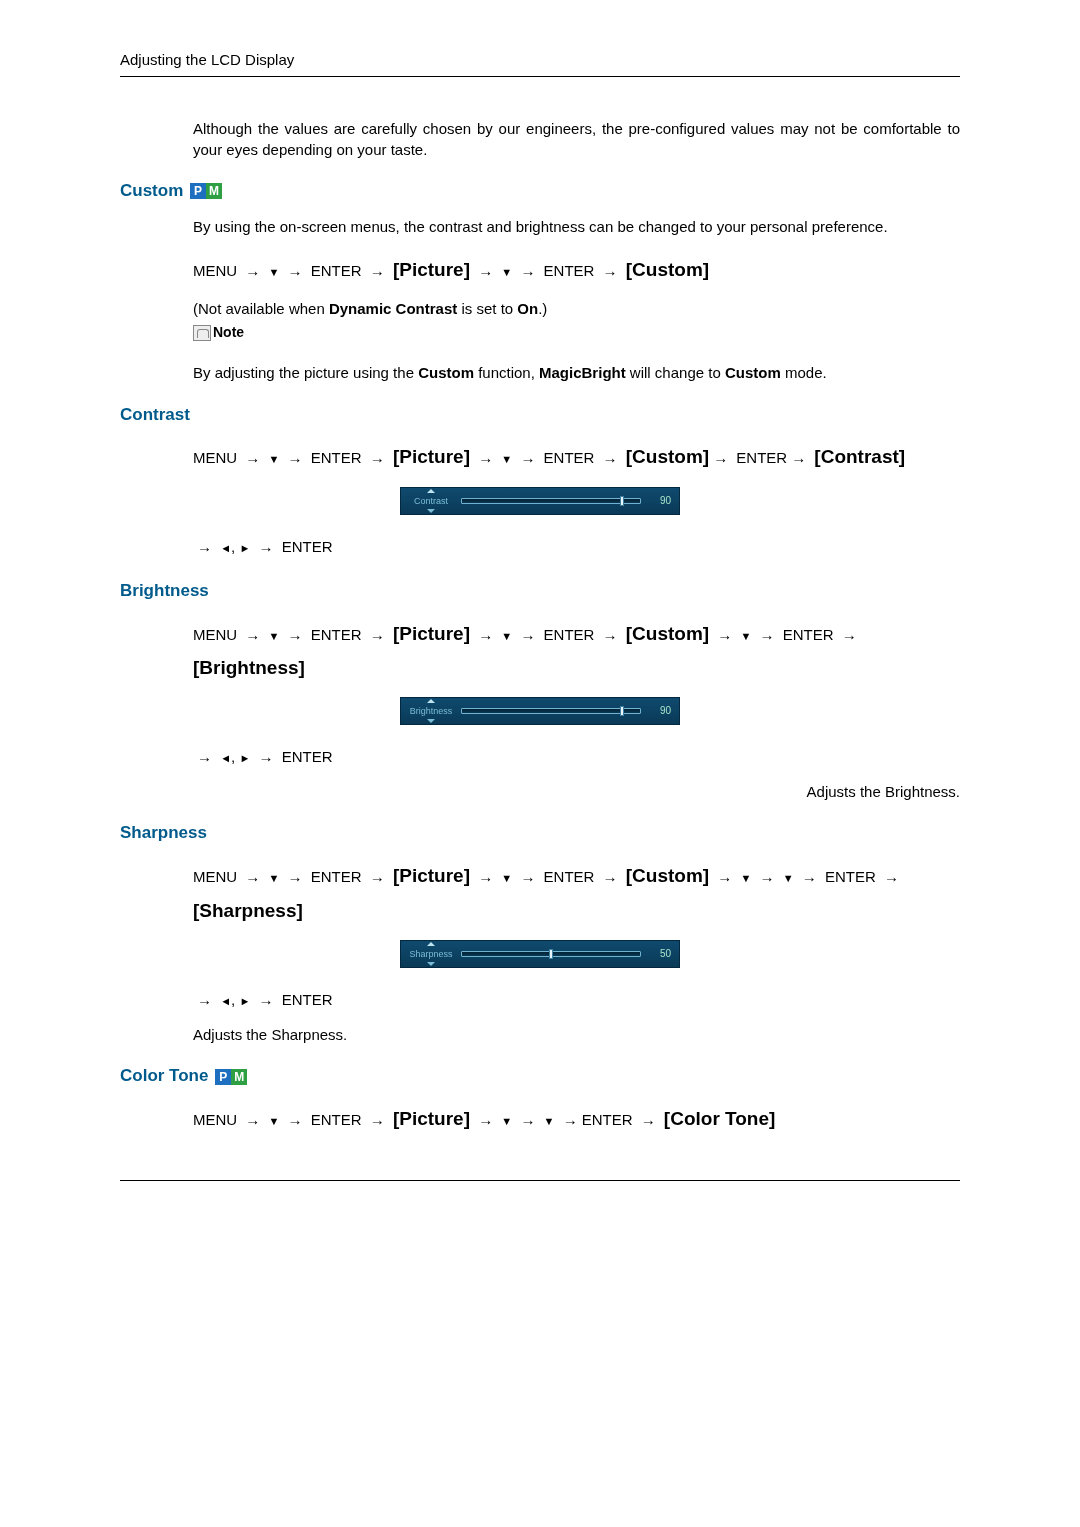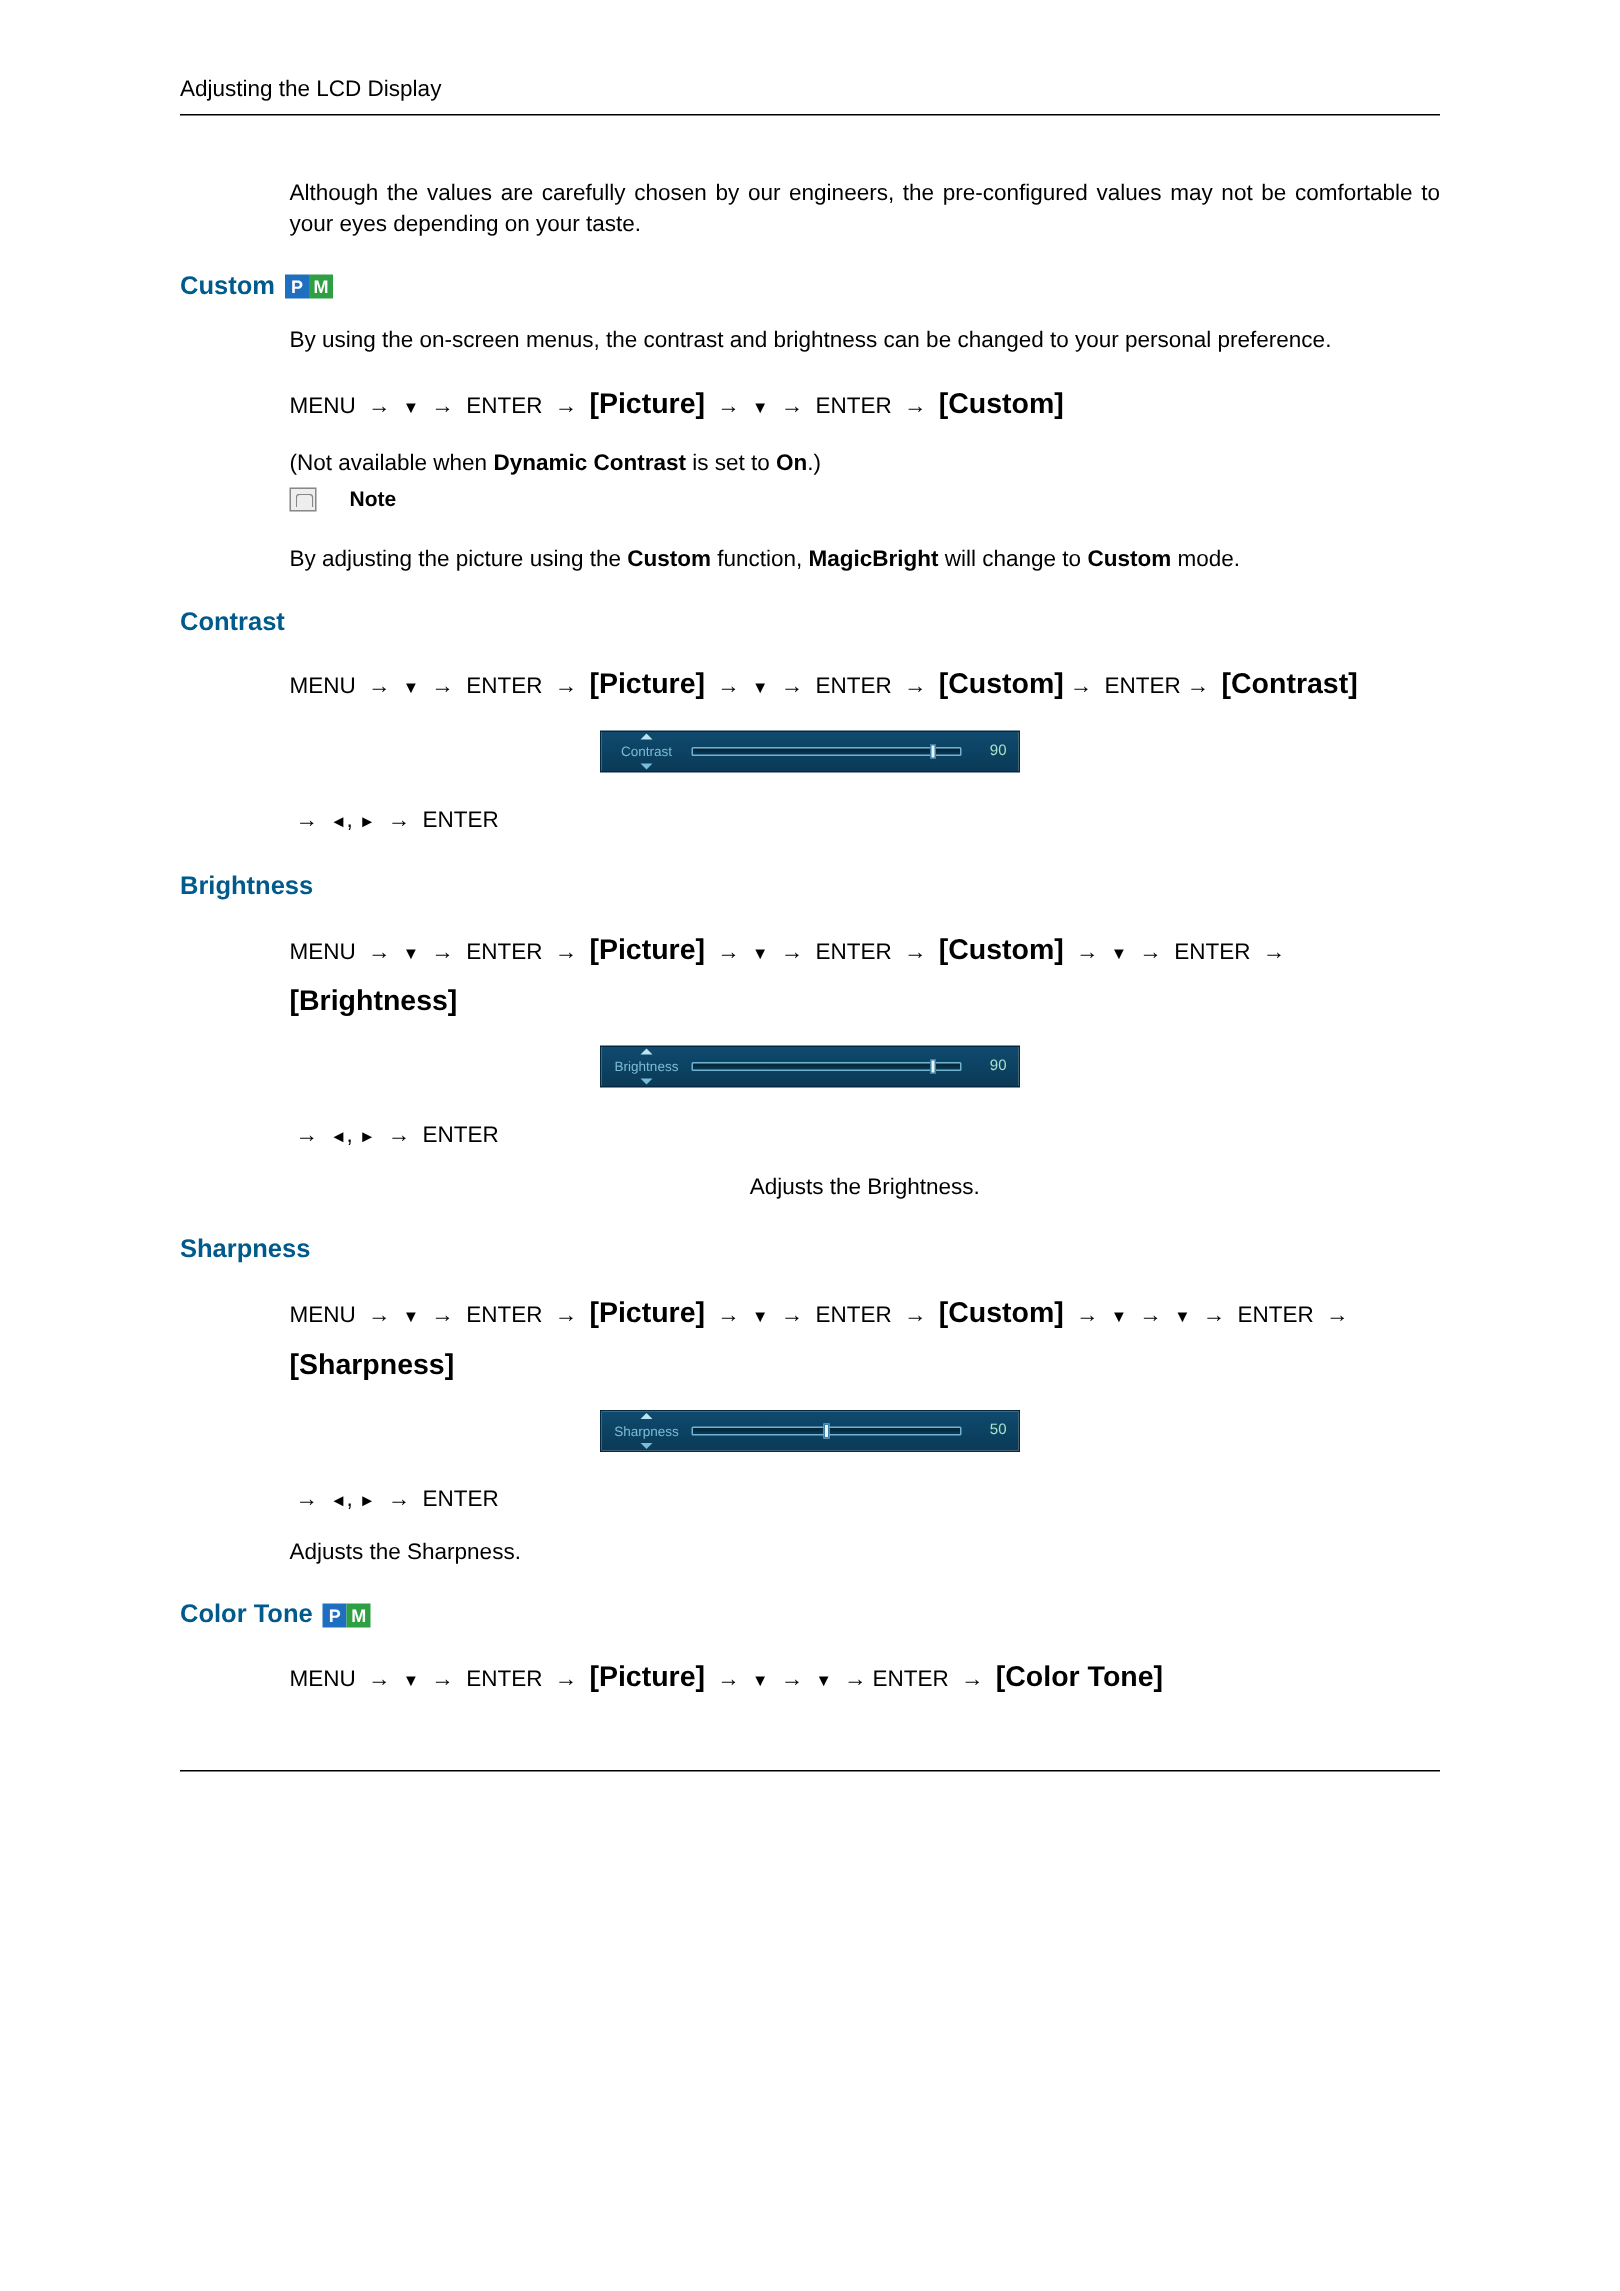--- a/index.html
+++ b/index.html
@@ -44,21 +44,21 @@
     font-size: 12px;
     font-weight: bold;
     color: #fff;
     line-height: 1;
   }
   .pm-p { background: #1e6fbf; }
   .pm-m { background: #2ea043; }
   .note-row {
     display: flex;
     align-items: center;
-    gap: 22px;
+    gap: 2px;
     margin-top: 4px;
   }
   .note-icon {
     width: 18px;
     height: 16px;
     border: 1px solid #888;
     background: #eee;
     position: relative;
     display: inline-block;
   }
@@ -268,21 +268,21 @@
   </div>
 
   <div class="nav-line">
     <span class="arr">→</span>
     <span class="lr">◄</span><span>,</span>
     <span class="lr">►</span>
     <span class="arr">→</span>
     <span class="menu">ENTER</span>
   </div>
 
-  <p class="indent" style="text-align:center">Adjusts the Brightness.</p>
+  <p class="indent" style="text-align:right">Adjusts the Brightness.</p>
 
   <h2 class="section">Sharpness</h2>
 
   <div class="nav-line">
     <span class="menu">MENU</span>
     <span class="arr">→</span>
     <span class="down">▼</span>
     <span class="arr">→</span>
     <span class="menu">ENTER</span>
     <span class="arr">→</span>

